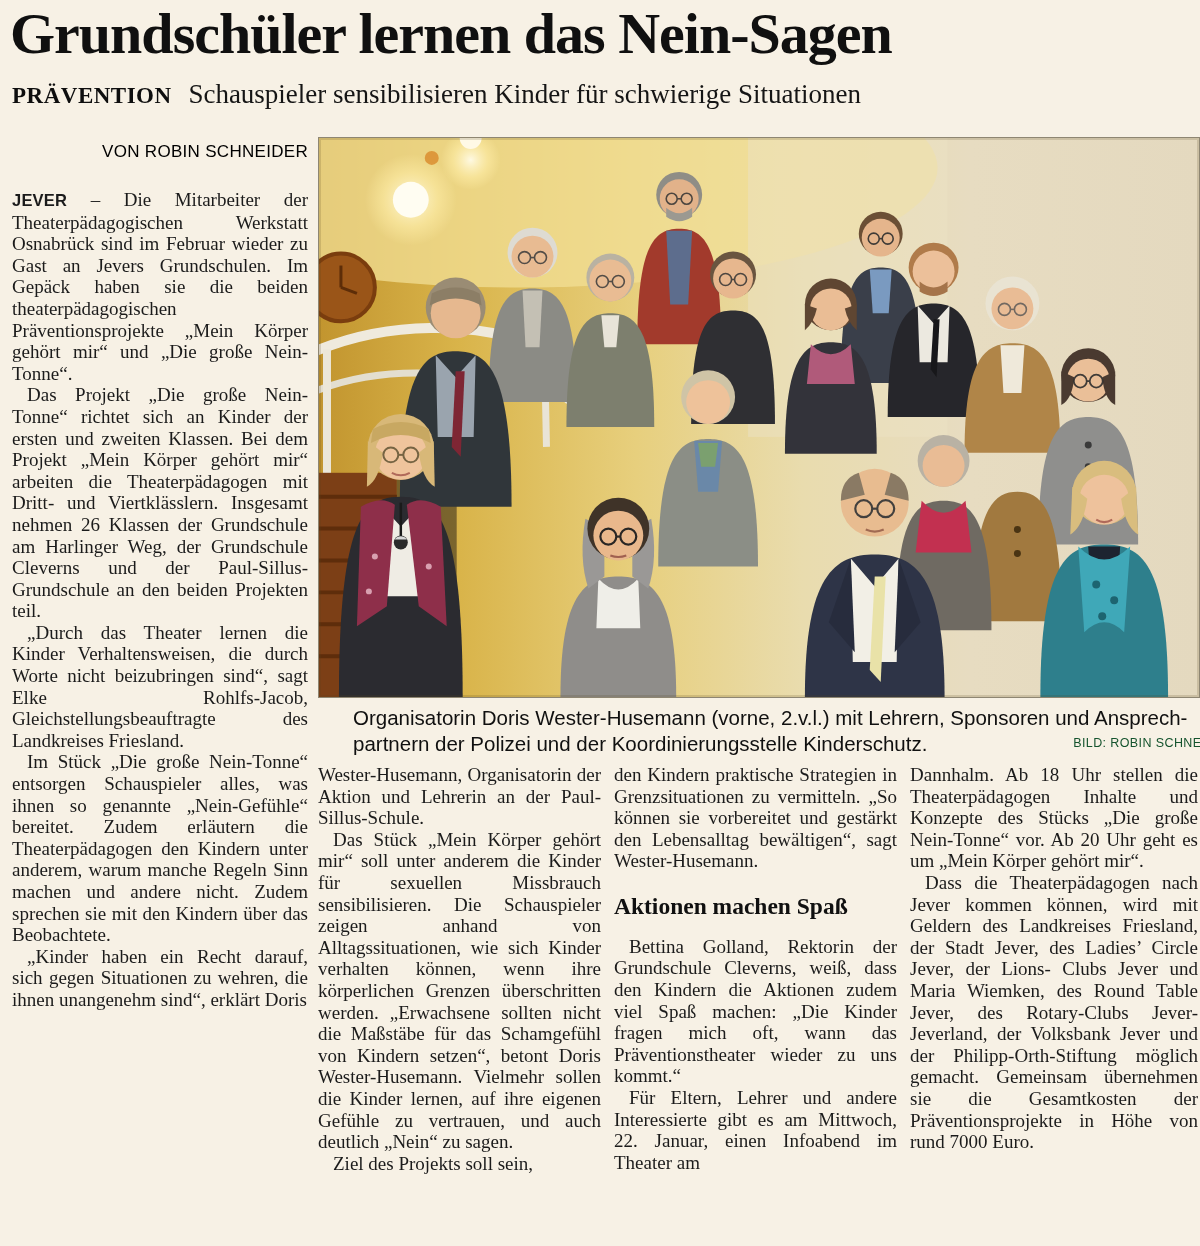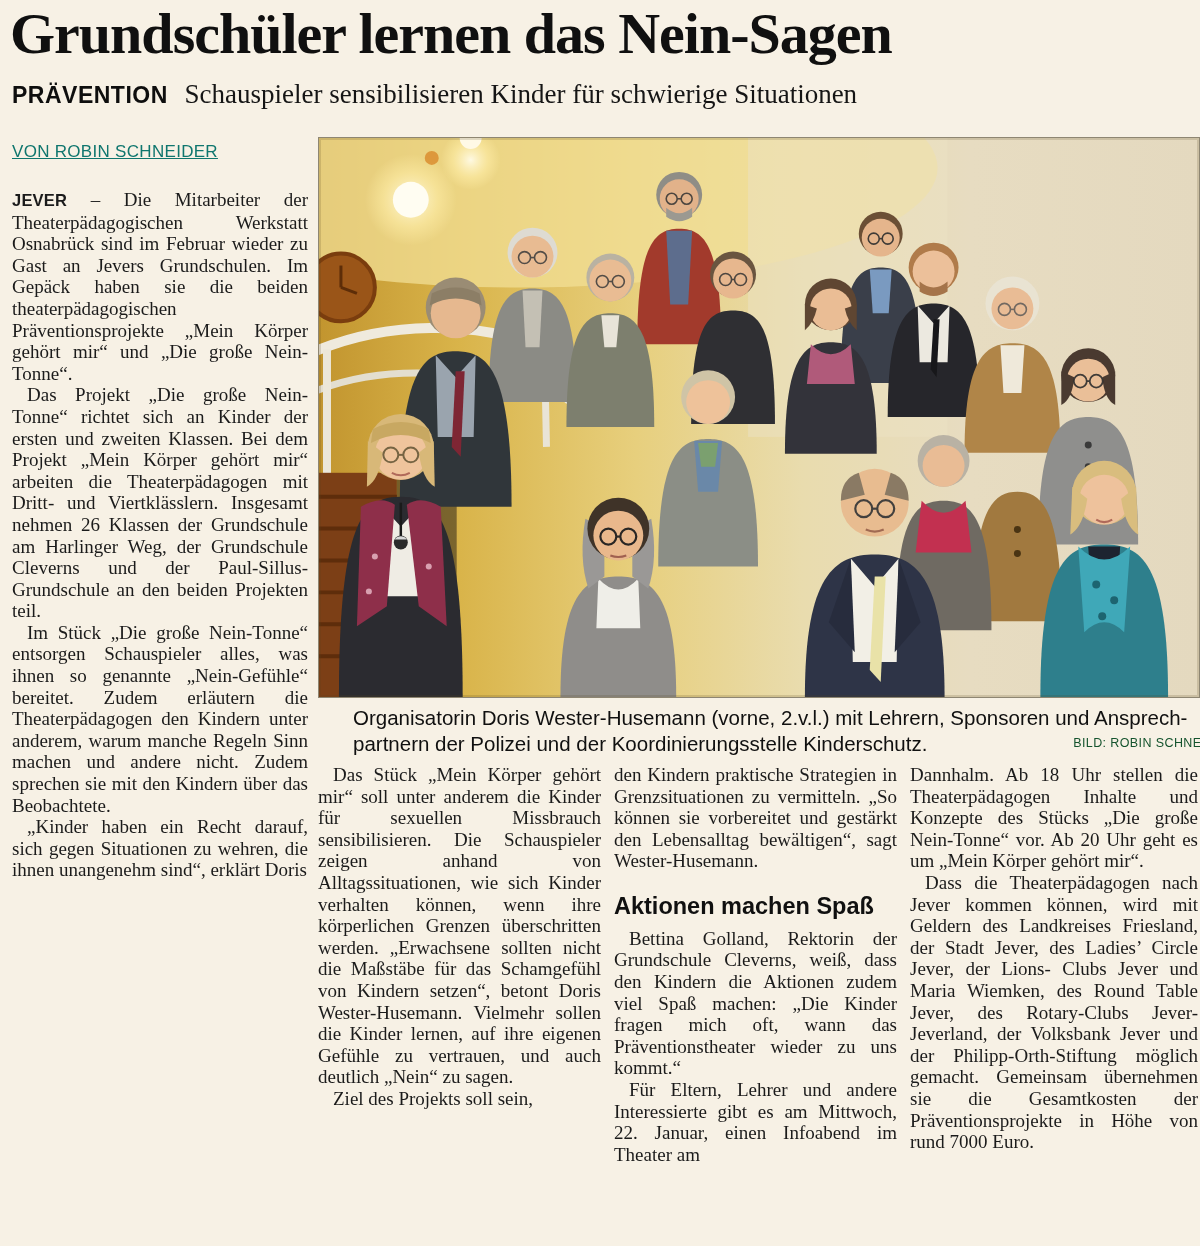--- a/index.html
+++ b/index.html
@@ -18,50 +18,50 @@
     font-family:"Liberation Serif", serif;
     font-size:58px;font-weight:bold;letter-spacing:-1px;
     color:#101010;margin:0;line-height:1.05;
     white-space:nowrap;
   }
   .kicker{
     position:absolute;top:80px;left:12px;width:1180px;
     font-size:27px;line-height:1.1;color:#151515;
   }
   .kicker .tag{
-    font-family:Liberation Sans, sans-serif;
+    font-family:Liberation Serif, serif;
     font-weight:bold;font-size:23px;letter-spacing:.5px;
     margin-right:10px;color:#0e0e0e;
   }
   
   .col{position:absolute;text-align:justify;}
   .byline{
     font-family:"Liberation Sans", sans-serif;
-    font-size:17px;letter-spacing:.3px;color:#0f766e;
-    margin:0 0 27px 0;text-align:left;text-decoration:underline;
+    font-size:17px;letter-spacing:.3px;color:#000000;
+    margin:0 0 27px 0;text-align:right;
   }
   p.body{
     font-size:19px;line-height:21.6px;margin:0;
     hyphens:auto;-webkit-hyphens:auto;
   }
   p.indent{text-indent:15px;}
   .dateline{
     font-family:Liberation Sans, sans-serif;
     font-weight:bold;font-size:16.5px;letter-spacing:.2px;
   }
   .subhead{
     font-family:"Liberation Sans", sans-serif;
     font-weight:bold;font-size:23.5px;color:#101010;
     margin:24px 0 16px 0;text-align:left;line-height:1.1;
   }
   #col1{left:12px;top:142px;width:296px;}
   #col2{left:318px;top:764px;width:283px;}
   #col3{left:614px;top:764px;width:283px;}
   #col4{left:910px;top:764px;width:288px;}
-  #col3 .subhead{margin:22px 0 8px 0;}
+  #col3 .subhead{margin:22px 0 16px 0;font-family:Liberation Serif, serif;}
   
   .photo-frame{
     position:absolute;left:318px;top:137px;width:882px;height:561px;
     border:1px solid #8e8672;box-sizing:border-box;background:#e2cf8e;
   }
   .photo-frame svg{display:block;width:100%;height:100%;}
   
   .caption{
     position:absolute;left:318px;top:705px;width:882px;height:54px;
     font-family:"Liberation Sans", sans-serif;
@@ -81,20 +81,21 @@
 
   <div class="kicker">
     <span class="tag">PRÄVENTION</span>
     <span>Schauspieler sensibilisieren Kinder für schwierige Situationen</span>
   </div>
 
   <div class="col" id="col1">
     <p class="byline">VON ROBIN SCHNEIDER</p>
     <p class="body"><span class="dateline">JEVER</span> <span>– Die Mitarbeiter der Theaterpädagogischen Werkstatt Osnabrück sind im Februar wieder zu Gast an Jevers Grundschulen. Im Gepäck haben sie die beiden theaterpädagogischen Präventionsprojekte „Mein Körper gehört mir“ und „Die große Nein-Tonne“.</span></p>
     <p class="body indent">Das Projekt „Die große Nein-Tonne“ richtet sich an Kinder der ersten und zweiten Klassen. Bei dem Projekt „Mein Körper gehört mir“ arbeiten die Theaterpädagogen mit Dritt- und Viertklässlern. Insgesamt nehmen 26 Klassen der Grundschule am Harlinger Weg, der Grundschule Cleverns und der Paul-Sillus-Grundschule an den beiden Projekten teil.</p>
+    <p class="body indent">„Durch das Theater lernen die Kinder Verhaltensweisen, die durch Worte nicht beizubringen sind“, sagt Elke Rohlfs-Jacob, Gleichstellungsbeauftragte des Landkreises Friesland.</p>
     <p class="body indent">Im Stück „Die große Nein-Tonne“ entsorgen Schauspieler alles, was ihnen so genannte „Nein-Gefühle“ bereitet. Zudem erläutern die Theaterpädagogen den Kindern unter anderem, warum manche Regeln Sinn machen und andere nicht. Zudem sprechen sie mit den Kindern über das Beobachtete.</p>
     <p class="body indent">„Kinder haben ein Recht darauf, sich gegen Situationen zu wehren, die ihnen unangenehm sind“, erklärt Doris</p>
   </div>
 
   <div class="photo-frame">
     <svg viewBox="0 0 882 561" preserveAspectRatio="none">
       <defs>
         <linearGradient id="wall" x1="0" y1="0" x2="1" y2="0">
           <stop offset="0" stop-color="#c2952f"></stop>
           <stop offset="0.16" stop-color="#d9b44a"></stop>
@@ -350,20 +351,21 @@
     </svg>
   </div>
 
   <div class="caption">
     <span>Organisatorin Doris Wester-Husemann (vorne, 2.v.l.) mit Lehrern, Sponsoren und Ansprech-</span><br>
     <span>partnern der Polizei und der Koordinierungsstelle Kinderschutz.</span>
     <span class="credit">BILD: ROBIN SCHNEIDER</span>
   </div>
 
   <div class="col" id="col2">
+    <p class="body">Wester-Husemann, Organisatorin der Aktion und Lehrerin an der Paul-Sillus-Schule.</p>
     <p class="body indent">Das Stück „Mein Körper gehört mir“ soll unter anderem die Kinder für sexuellen Missbrauch sensibilisieren. Die Schauspieler zeigen anhand von Alltagssituationen, wie sich Kinder verhalten können, wenn ihre körperlichen Grenzen überschritten werden. „Erwachsene sollten nicht die Maßstäbe für das Schamgefühl von Kindern setzen“, betont Doris Wester-Husemann. Vielmehr sollen die Kinder lernen, auf ihre eigenen Gefühle zu vertrauen, und auch deutlich „Nein“ zu sagen.</p>
     <p class="body indent">Ziel des Projekts soll sein,</p>
   </div>
 
   <div class="col" id="col3">
     <p class="body">den Kindern praktische Strategien in Grenzsituationen zu vermitteln. „So können sie vorbereitet und gestärkt den Lebensalltag bewältigen“, sagt Wester-Husemann.</p>
     <h2 class="subhead">Aktionen machen Spaß</h2>
     <p class="body indent">Bettina Golland, Rektorin der Grundschule Cleverns, weiß, dass den Kindern die Aktionen zudem viel Spaß machen: „Die Kinder fragen mich oft, wann das Präventionstheater wieder zu uns kommt.“</p>
     <p class="body indent">Für Eltern, Lehrer und andere Interessierte gibt es am Mittwoch, 22. Januar, einen Infoabend im Theater am</p>
   </div>

